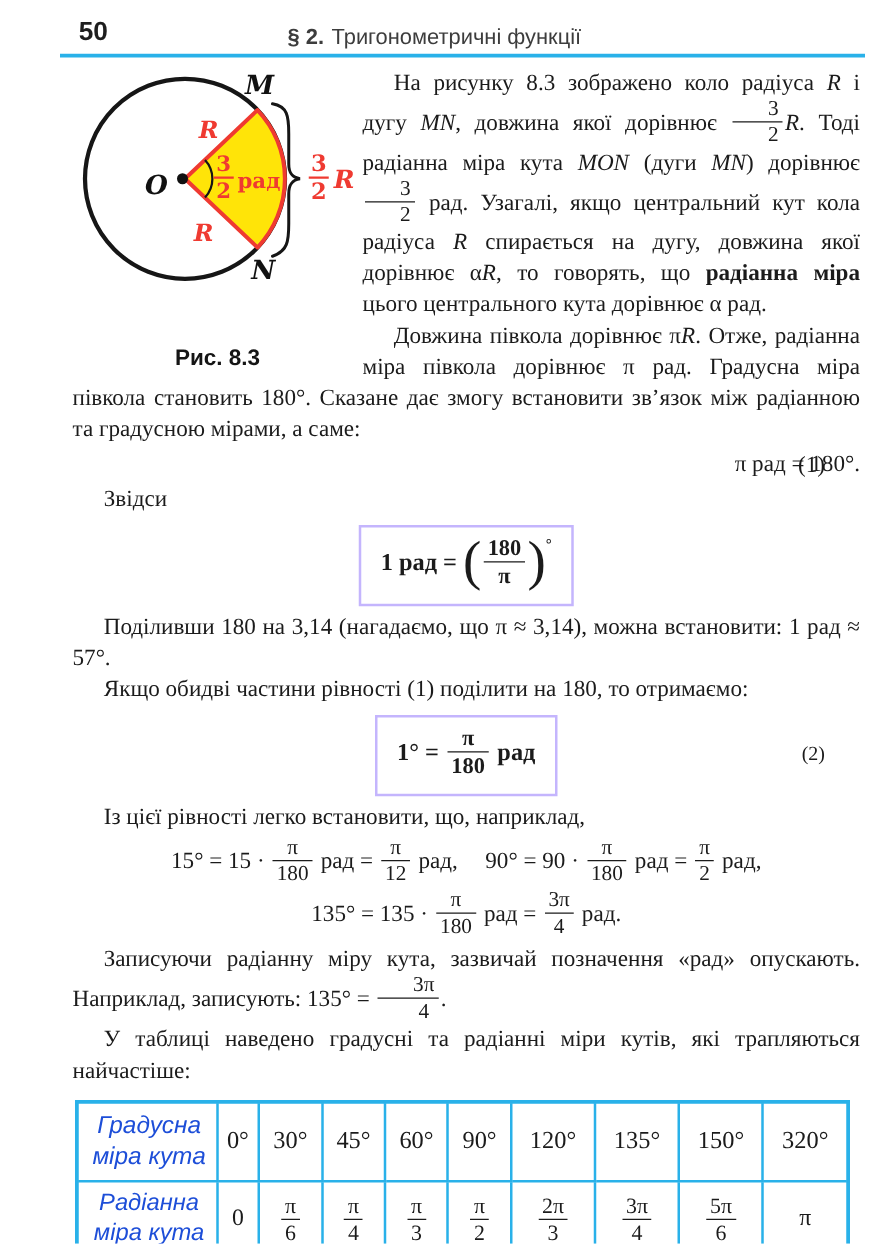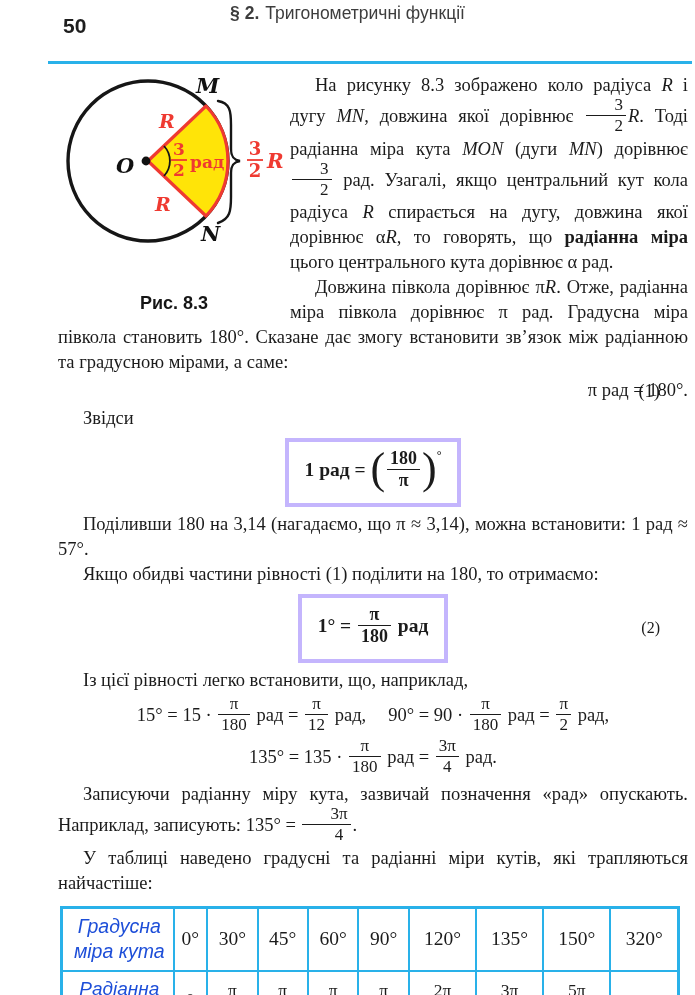--- a/index.html
+++ b/index.html
@@ -7,21 +7,21 @@
   .page {
     position: relative;
     width: 695px; height: 995px;
     margin: 0 auto;
     background: #ffffff;
     font-family: "Liberation Serif", serif;
     color: #1b1b1b;
     overflow: hidden;
   }
   
-  .header { position: relative; height: 64px; }
+  .header { position: relative; padding-top: 16px; height: 46px; }
   .page-num {
     position: absolute; left: 63px; top: 14px;
     font-family: "Liberation Sans", sans-serif;
     font-weight: bold; font-size: 21px; color: #1e1e1e;
   }
   .header-title {
     text-align: center;
     font-family: "Liberation Sans", sans-serif;
     font-size: 17.5px; color: #3d3d3d;
     padding-top: 3px;
@@ -53,21 +53,21 @@
   .bold { font-weight: bold; }
 
   
   .eqline { position: relative; text-align: right; margin: 3px 0; }
   .eqnum { position: absolute; right: 28px; top: 50%; transform: translateY(-50%); }
 
   
   .box-row { position: relative; text-align: center; margin: 7px 0 5px; }
   .formula-box {
     display: inline-block;
-    border: 4px solid #c4b5fd;
+    border: 2px solid #c4b5fd;
     padding: 9px 16px 11px;
     font-weight: bold; font-size: 19.5px;
     background: #ffffff;
   }
   .bigp { font-size: 44px; font-weight: normal; line-height: 0; vertical-align: middle; position: relative; top: -3px; }
   .deg-sup { font-size: 12px; position: relative; top: -17px; }
 
   
   .exline { text-align: center; font-size: 18.5px; margin: 4px 0; }
   .gap { display: inline-block; width: 22px; }

